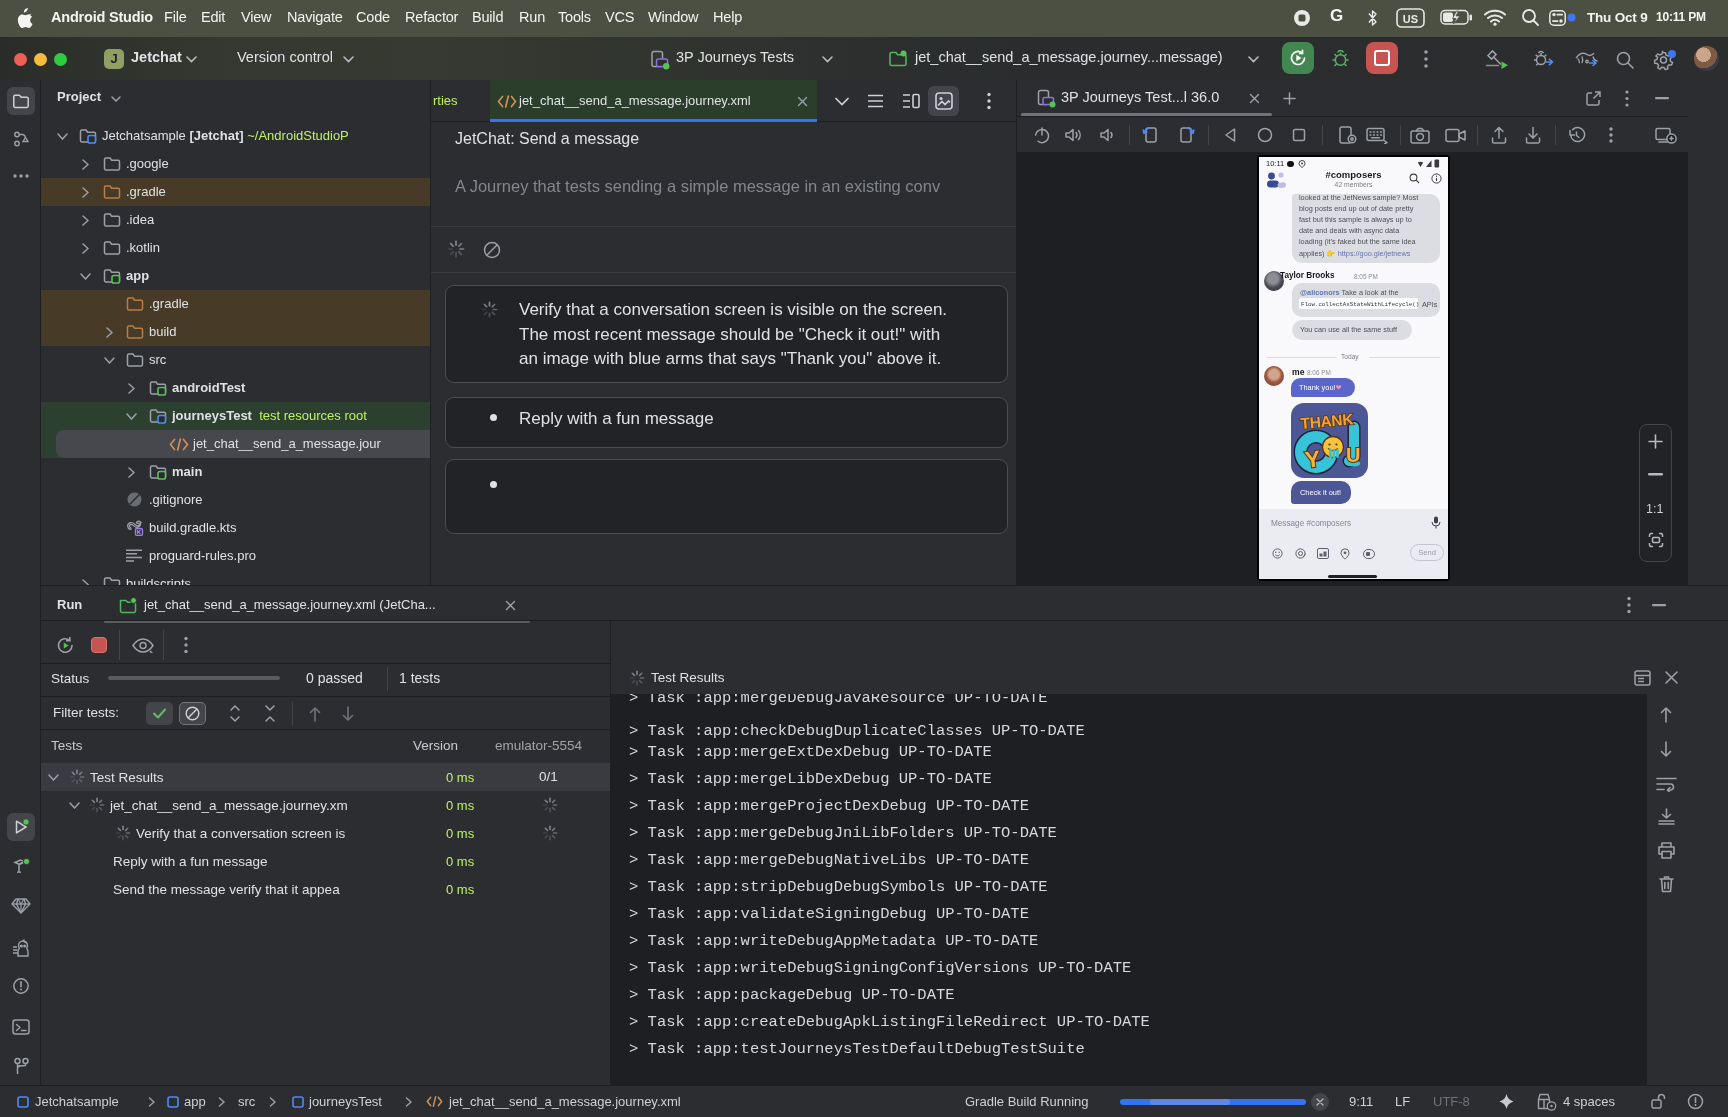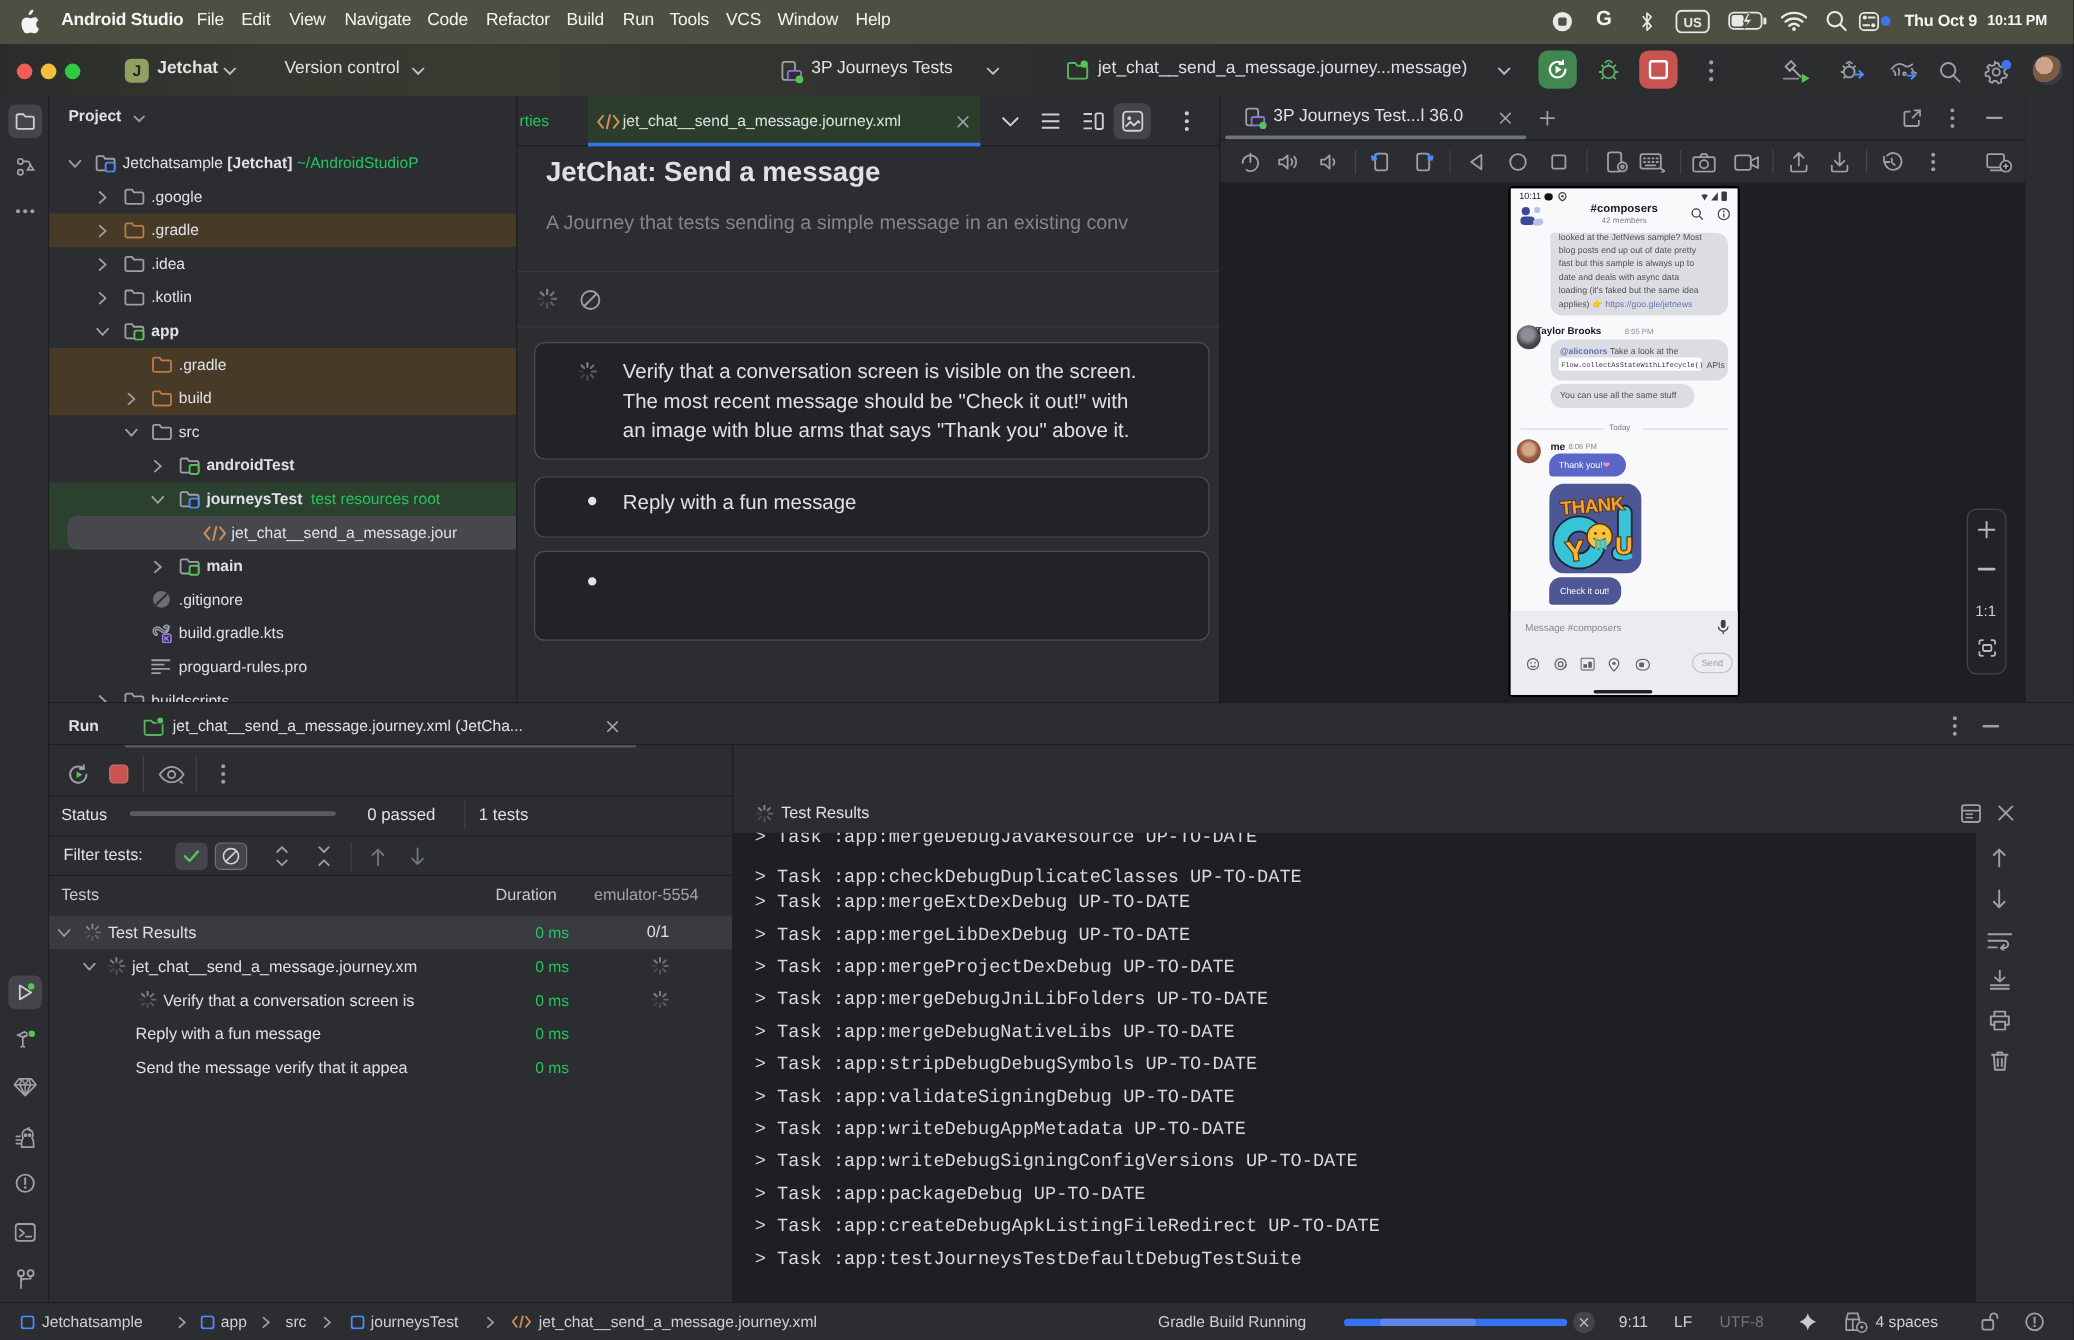--- a/index.html
+++ b/index.html
@@ -15,21 +15,21 @@
 #lstripe{position:absolute;left:0;top:80px;width:41px;height:1005px;background:#2b2d30;border-right:1px solid #1e1f22}
 #rstripe{position:absolute;left:1687px;top:80px;width:41px;height:1005px;background:#2b2d30;border-left:1px solid #1e1f22}
 #project{position:absolute;left:41px;top:80px;width:389px;height:505px;background:#2b2d30;overflow:hidden}
 #editor{position:absolute;left:430px;top:80px;width:586px;height:505px;background:#2b2d30;border-left:1px solid #1e1f22;overflow:hidden}
 #devices{position:absolute;left:1016px;top:80px;width:671px;height:505px;background:#1e1f22;border-left:1px solid #1e1f22}
 
 #runpanel{position:absolute;left:41px;top:585px;width:1687px;height:500px;background:#2b2d30;border-top:1px solid #1e1f22}
 #console{position:absolute;left:610px;top:694px;width:1037px;height:391px;overflow:hidden;background:#1e1f22;font-family:"Liberation Mono",monospace;font-size:15.5px;color:#d5d8dd}
 
 #statusbar{position:absolute;left:0;top:1085px;width:1728px;height:32px;background:#2b2d30;border-top:1px solid #1e1f22;font-size:13px;color:#ced0d6}
-.muted{color:#22c55e}
+.muted{color:#bef264}
 .row{white-space:nowrap}
 svg{display:block}
 </style></head>
 <body>
 <div id="root">
 <div id="menubar">
   <svg class="abs" style="left:16px;top:8px" width="17" height="20" viewBox="0 0 17 20">
         <path fill="#f4f4f2" d="M11.8 0c.1 1.1-.3 2.2-1 3-.7.9-1.8 1.5-2.9 1.4-.1-1.1.4-2.2 1-2.9C9.6.6 10.8.1 11.8 0zM15.5 6.9c-1.5-.9-3.4-.5-4.5-.1-.7.3-1.3.5-1.7.5-.5 0-1.1-.2-1.8-.5-1-.4-2.1-.4-3.1.2C2.8 8 1.7 9.8 1.9 12.4c.1 2.2 1 4.5 2.1 6 .5.8 1.2 1.6 2.1 1.6.8 0 1.2-.3 1.8-.5.5-.2 1-.4 1.7-.4s1.1.2 1.6.4c.6.2 1.1.5 1.9.5.9 0 1.6-.9 2.2-1.7.6-.9 1-1.9 1.2-2.4-1.4-.7-2.3-2.1-2.3-3.7 0-1.4.7-2.6 1.8-3.4-.5-.9-1.3-1.6-2.5-1.9z"></path>
       </svg>
   <span class="mi" style="left:51px;font-weight:700">Android Studio</span>
@@ -409,21 +409,21 @@
         <path d="M3 13.5l4-4 3 3 3.5-3.5 1.5 1.5" stroke="#ced0d6" stroke-width="1.6" fill="none"></path>
       </svg>
   <svg class="abs" style="left:556px;top:12px" width="4" height="18" viewBox="0 0 4 18">
         <g fill="#ced0d6">
           <circle cx="2" cy="2.5" r="1.7"></circle>
           <circle cx="2" cy="9" r="1.7"></circle>
           <circle cx="2" cy="15.5" r="1.7"></circle>
         </g>
       </svg>
 
-  <div class="abs" style="left:24px;top:50px;font-size:23px;font-weight:700">JetChat: Send a message</div>
+  <div class="abs" style="left:24px;top:50px;font-size:16px;font-weight:400">JetChat: Send a message</div>
   <div class="abs" style="left:24px;top:97px;font-size:16.5px;color:#83868c;white-space:nowrap">A Journey that tests sending a simple message in an existing conv</div>
   <div class="abs" style="left:0;top:146px;width:586px;height:1px;background:#3a3d41"></div>
   <svg class="abs" style="left:16px;top:160px" width="18" height="18" viewBox="0 0 18 18">
         <g stroke="#868a92" stroke-width="1.8" stroke-linecap="round">
           <path d="M9 1.5V5" opacity=".95"></path>
           <path d="M14.3 3.7l-2.4 2.4" opacity=".8"></path>
           <path d="M16.5 9H13" opacity=".65"></path>
           <path d="M14.3 14.3l-2.4-2.4" opacity=".5"></path>
           <path d="M9 16.5V13" opacity=".4"></path>
           <path d="M3.7 14.3l2.4-2.4" opacity=".3"></path>
@@ -777,21 +777,21 @@
   <div class="abs" style="left:251px;top:116px;width:1px;height:24px;background:#43454a"></div>
   <svg class="abs" style="left:266px;top:119px" width="16" height="18" viewBox="0 0 16 18">
         <path d="M8 16V3M3.5 7.5 8 3l4.5 4.5" stroke="#6f737a" stroke-width="1.6" fill="none" stroke-linecap="round" stroke-linejoin="round"></path>
       </svg>
   <svg class="abs" style="left:299px;top:119px" width="16" height="18" viewBox="0 0 16 18">
         <path d="M8 2v13M3.5 10.5 8 15l4.5-4.5" stroke="#6f737a" stroke-width="1.6" fill="none" stroke-linecap="round" stroke-linejoin="round"></path>
       </svg>
   <div class="abs" style="left:0;top:143px;width:569px;height:1px;background:#1e1f22"></div>
 
   <div class="abs" style="left:10px;top:152px;font-size:13.5px;color:#c8cad0">Tests</div>
-  <div class="abs" style="left:372px;top:152px;font-size:13.5px;color:#c8cad0">Duration</div>
+  <div class="abs" style="left:372px;top:152px;font-size:13.5px;color:#c8cad0">Version</div>
   <div class="abs" style="left:454px;top:152px;font-size:13.5px;color:#a3a3a3">emulator-5554</div>
   <div class="abs" style="left:0;top:177px;width:569px;height:28px;background:#393b40"></div>
 <svg class="abs" style="left:7px;top:188px" width="11" height="7" viewBox="0 0 11 7">
         <path d="M1 1l4.5 5L10 1" stroke="#9da0a8" stroke-width="1.5" fill="none" stroke-linecap="round"></path>
       </svg>
 <svg class="abs" style="left:28px;top:183px" width="16" height="16" viewBox="0 0 18 18">
         <g stroke="#868a92" stroke-width="1.8" stroke-linecap="round">
           <path d="M9 1.5V5" opacity=".95"></path>
           <path d="M14.3 3.7l-2.4 2.4" opacity=".8"></path>
           <path d="M16.5 9H13" opacity=".65"></path>

